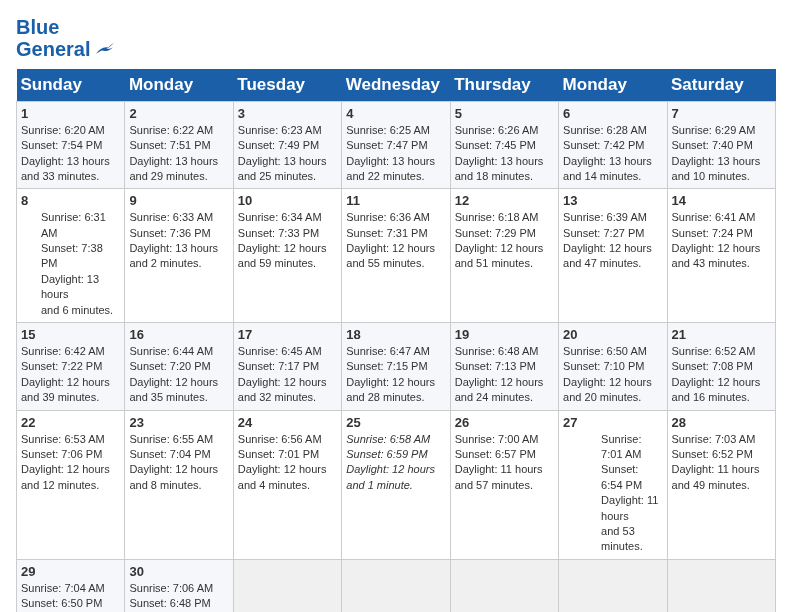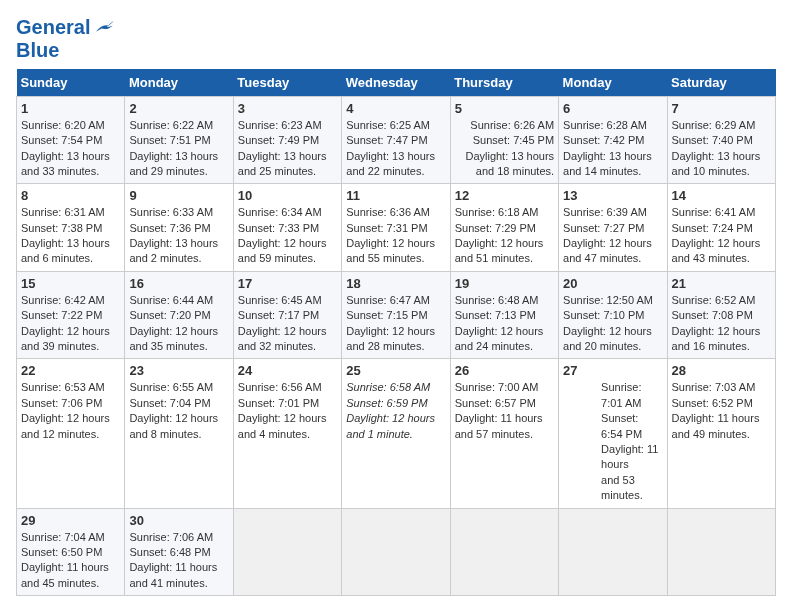--- a/index.html
+++ b/index.html
@@ -41,21 +41,21 @@
     table {
       width: 100%;
       border-collapse: collapse;
       font-size: 11px;
     }
     thead th {
       background-color: #1a5fa8;
       color: #fff;
       padding: 6px 4px;
       text-align: left;
-      font-size: 13px;
+      font-size: 17px;
       font-weight: bold;
     }
     tbody td {
       border: 1px solid #ccc;
       vertical-align: top;
       padding: 4px;
       width: 14.28%;
       height: 80px;
     }
     tbody tr:nth-child(odd) td {
@@ -78,31 +78,31 @@
     td.empty {
       background: #f0f0f0 !important;
     }
   </style>
 </head>
 <body>
 
 <div class="header">
   <div class="logo">
     <div>
+      <div style="font-size:20px;font-weight:bold;color:#1a5fa8;line-height:1.1;">Blue</div>
       <div style="display:flex;align-items:center;">
         <div style="font-size:20px;font-weight:bold;color:#333;line-height:1.1;">
           <span>
             <span style="color:#1a5fa8;">General</span><svg class="logo-icon" viewBox="0 0 30 24" style="display:inline-block;vertical-align:middle;margin-left:2px;">
                 <path d="M5 18 Q12 8 20 10 Q25 6 28 4 Q22 10 18 12 Q22 12 26 10 Q20 16 12 14 Z" fill="#1a5fa8"></path>
               </svg>
           </span>
         </div>
         <div></div>
       </div>
-      <div style="font-size:20px;font-weight:bold;color:#1a5fa8;line-height:1.1;">Blue</div>
     </div>
   </div>
   <div class="title-block">
     <div class="month-title"></div>
     <div class="location"></div>
   </div>
 </div>
 
 <table>
   <thead>
@@ -141,21 +141,21 @@
         </td>
         <td>
           <span class="day-num">4</span>
           <div class="day-info" style="white-space: pre-line;">Sunrise: 6:25 AM
 Sunset: 7:47 PM
 Daylight: 13 hours
 and 22 minutes.</div>
         </td>
         <td>
           <span class="day-num">5</span>
-          <div class="day-info" style="white-space: pre-line; text-align: right;">Sunrise: 6:26 AM
+          <div class="day-info" style="white-space: pre-line;">Sunrise: 6:26 AM
 Sunset: 7:45 PM
 Daylight: 13 hours
 and 18 minutes.</div>
         </td>
         <td>
           <span class="day-num">6</span>
           <div class="day-info" style="white-space: pre-line;">Sunrise: 6:28 AM
 Sunset: 7:42 PM
 Daylight: 13 hours
 and 14 minutes.</div>
@@ -164,21 +164,21 @@
           <span class="day-num">7</span>
           <div class="day-info" style="white-space: pre-line;">Sunrise: 6:29 AM
 Sunset: 7:40 PM
 Daylight: 13 hours
 and 10 minutes.</div>
         </td>
       </tr>
       <tr>
         <td>
           <span class="day-num">8</span>
-          <div class="day-info" style="white-space: pre-line;">Sunrise: 6:31 AM
+          <div class="day-info" style="white-space: pre-line; margin-left: 20px;">Sunrise: 6:31 AM
 Sunset: 7:38 PM
 Daylight: 13 hours
 and 6 minutes.</div>
         </td>
         <td>
           <span class="day-num">9</span>
           <div class="day-info" style="white-space: pre-line;">Sunrise: 6:33 AM
 Sunset: 7:36 PM
 Daylight: 13 hours
 and 2 minutes.</div>
@@ -250,21 +250,21 @@
         </td>
         <td>
           <span class="day-num">19</span>
           <div class="day-info" style="white-space: pre-line;">Sunrise: 6:48 AM
 Sunset: 7:13 PM
 Daylight: 12 hours
 and 24 minutes.</div>
         </td>
         <td>
           <span class="day-num">20</span>
-          <div class="day-info" style="white-space: pre-line;">Sunrise: 12:50 AM
+          <div class="day-info" style="white-space: pre-line;">Sunrise: 6:50 AM
 Sunset: 7:10 PM
 Daylight: 12 hours
 and 20 minutes.</div>
         </td>
         <td>
           <span class="day-num">21</span>
           <div class="day-info" style="white-space: pre-line;">Sunrise: 6:52 AM
 Sunset: 7:08 PM
 Daylight: 12 hours
 and 16 minutes.</div>

